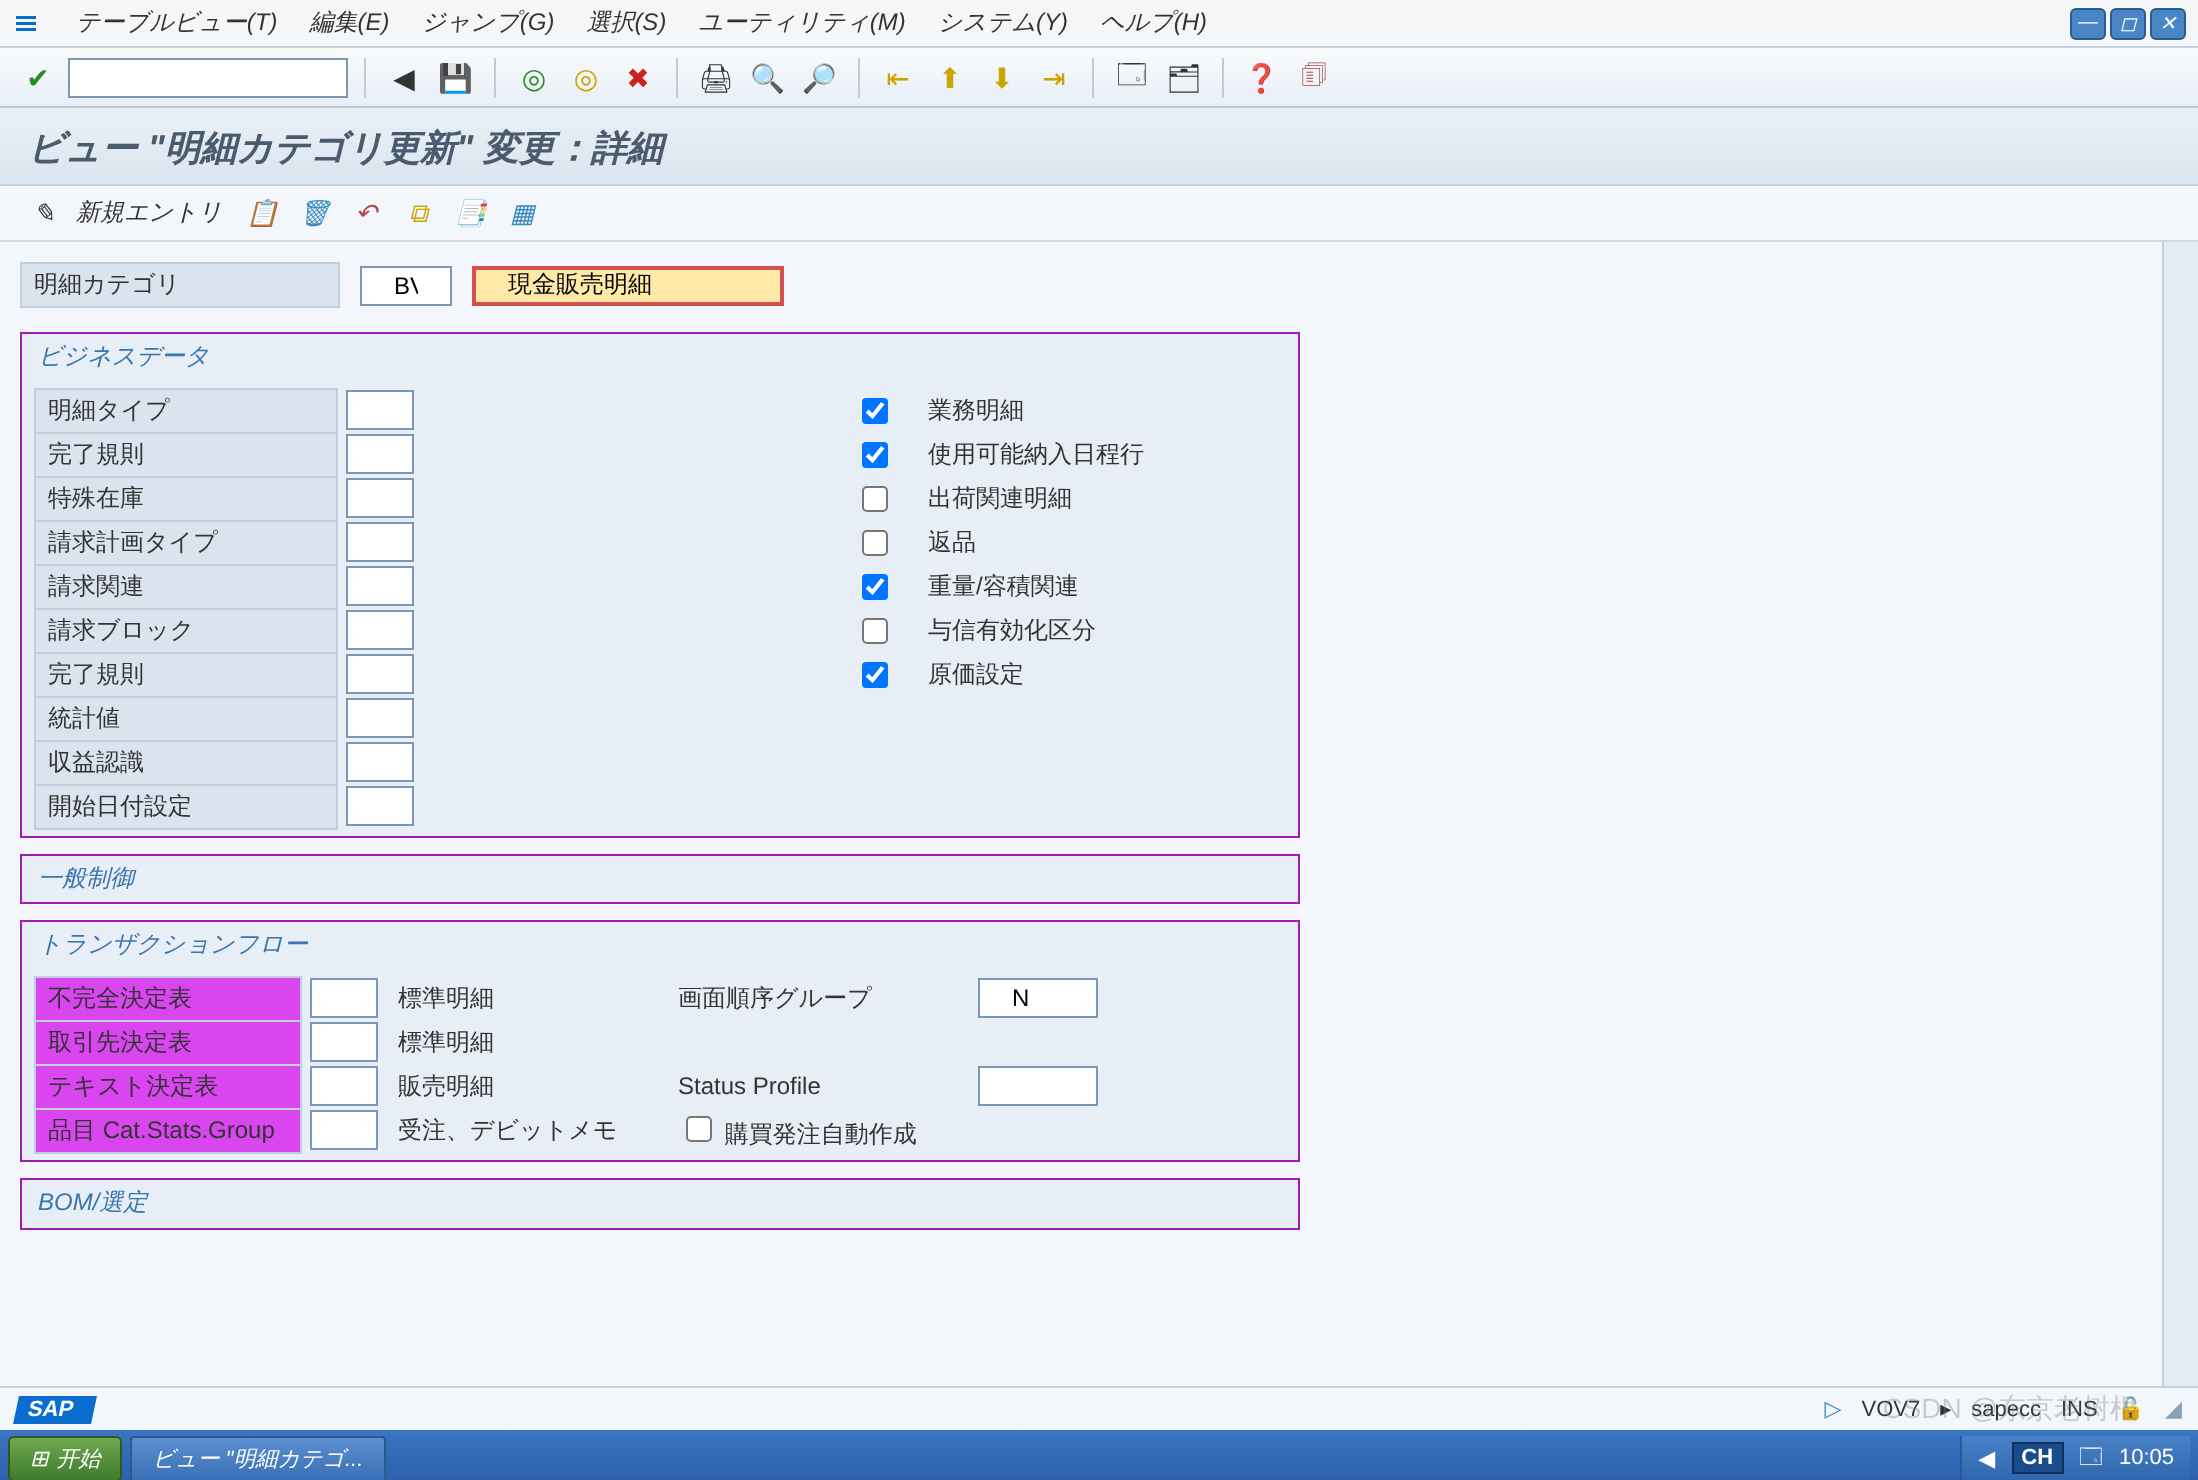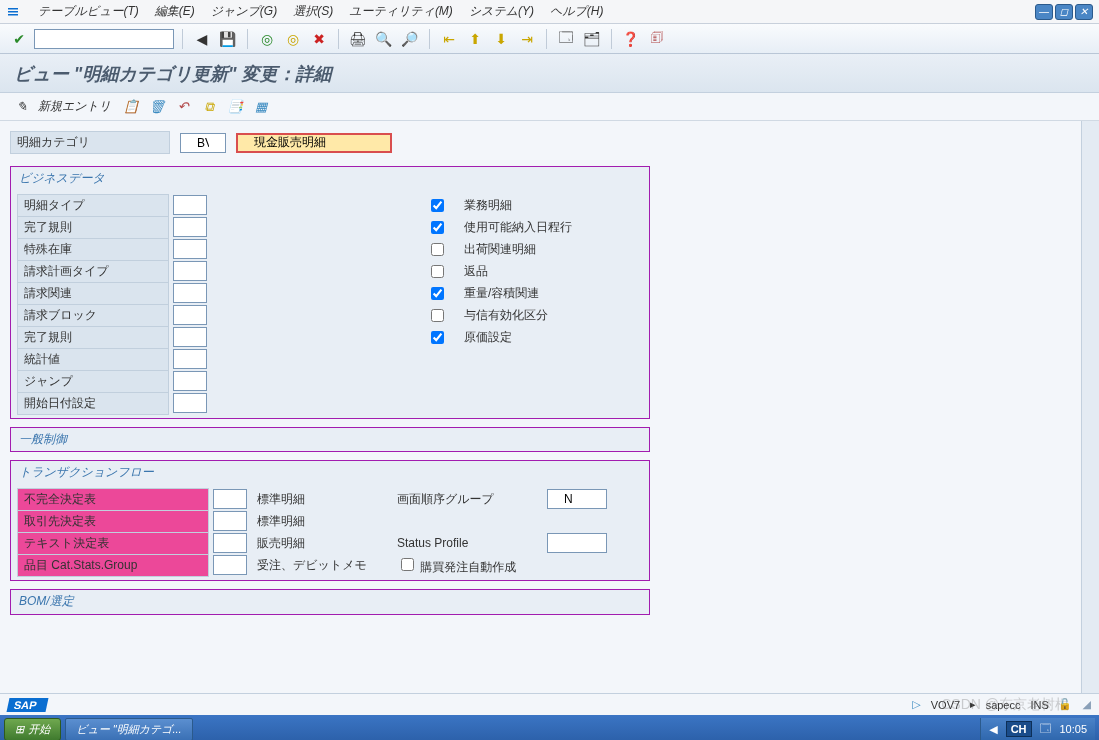--- a/index.html
+++ b/index.html
@@ -176,23 +176,23 @@
     gap: 20px;
   }
   .cbx input { margin: 0; }
   .triple {
     display: flex;
     gap: 80px;
     padding: 4px 6px;
   }
   .tf-row { height: 22px; display: flex; align-items: center; }
   .tf-lbl {
-    width: 192px;
+    width: 134px;
     padding: 2px 6px;
-    background: #ec4899;
+    background: #d946ef;
     border: 1px solid #c1cfdd;
     margin-right: 4px;
   }
   .tf-lbl2 { width: 140px; padding-left: 10px; }
   .tf-lbl3 { width: 160px; padding-left: 10px; }
 
   .status-bar {
     height: 22px;
     display: flex;
     align-items: center;
@@ -364,21 +364,21 @@
             </div>
             <div class="row">
               <div class="lbl-cell">完了規則</div>
               <div class="input-cell"><input class="field-input narrow3" value="X" style=""></div>
             </div>
             <div class="row">
               <div class="lbl-cell">統計値</div>
               <div class="input-cell"><input class="field-input narrow3" value="" style=""></div>
             </div>
             <div class="row">
-              <div class="lbl-cell">ジャンプ</div>
+              <div class="lbl-cell">収益認識</div>
               <div class="input-cell"><input class="field-input narrow3" value="" style=""></div>
             </div>
             <div class="row">
               <div class="lbl-cell">開始日付設定</div>
               <div class="input-cell"><input class="field-input narrow3" value="" style=""></div>
             </div>
           </div>
       <div id="bus-right" style="position:absolute; top:4px; left:420px;">
             <div class="cbx" style="height: 22px;">
               <input type="checkbox" checked="" style="">

